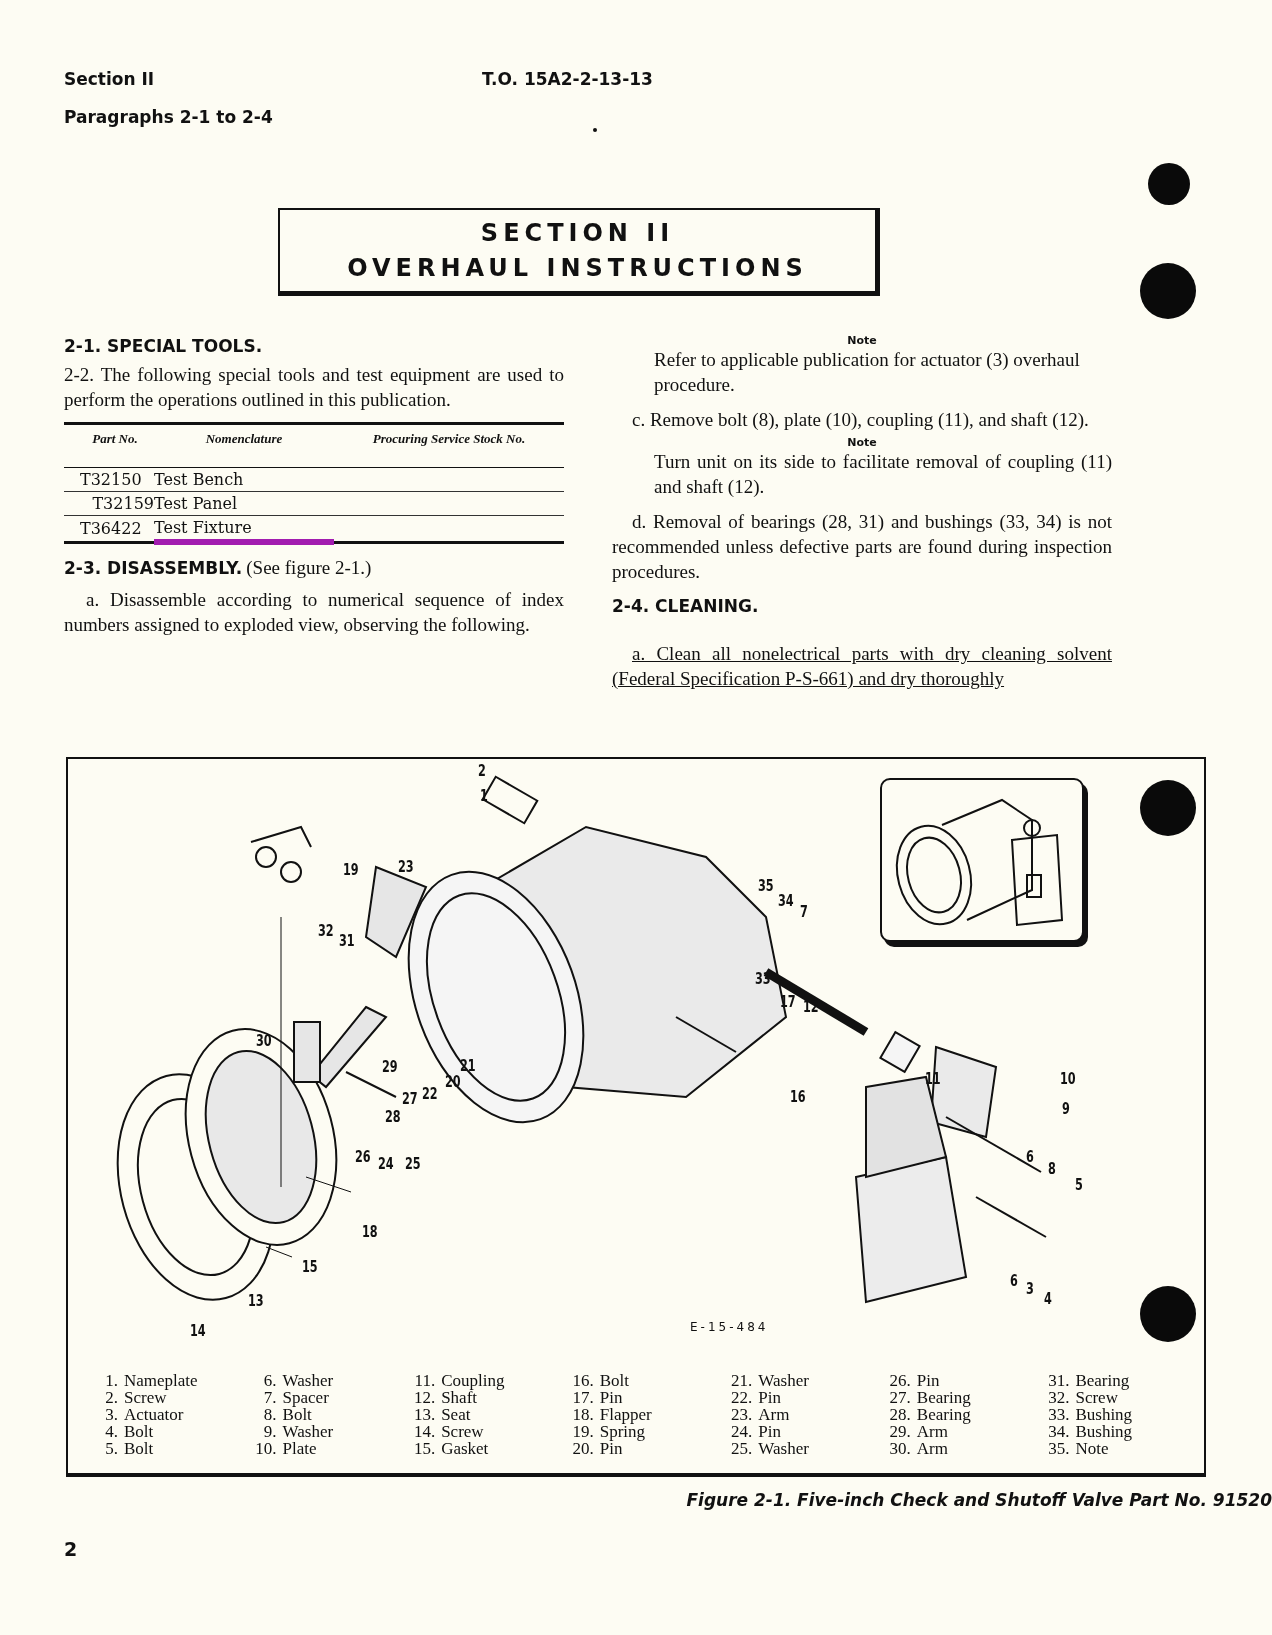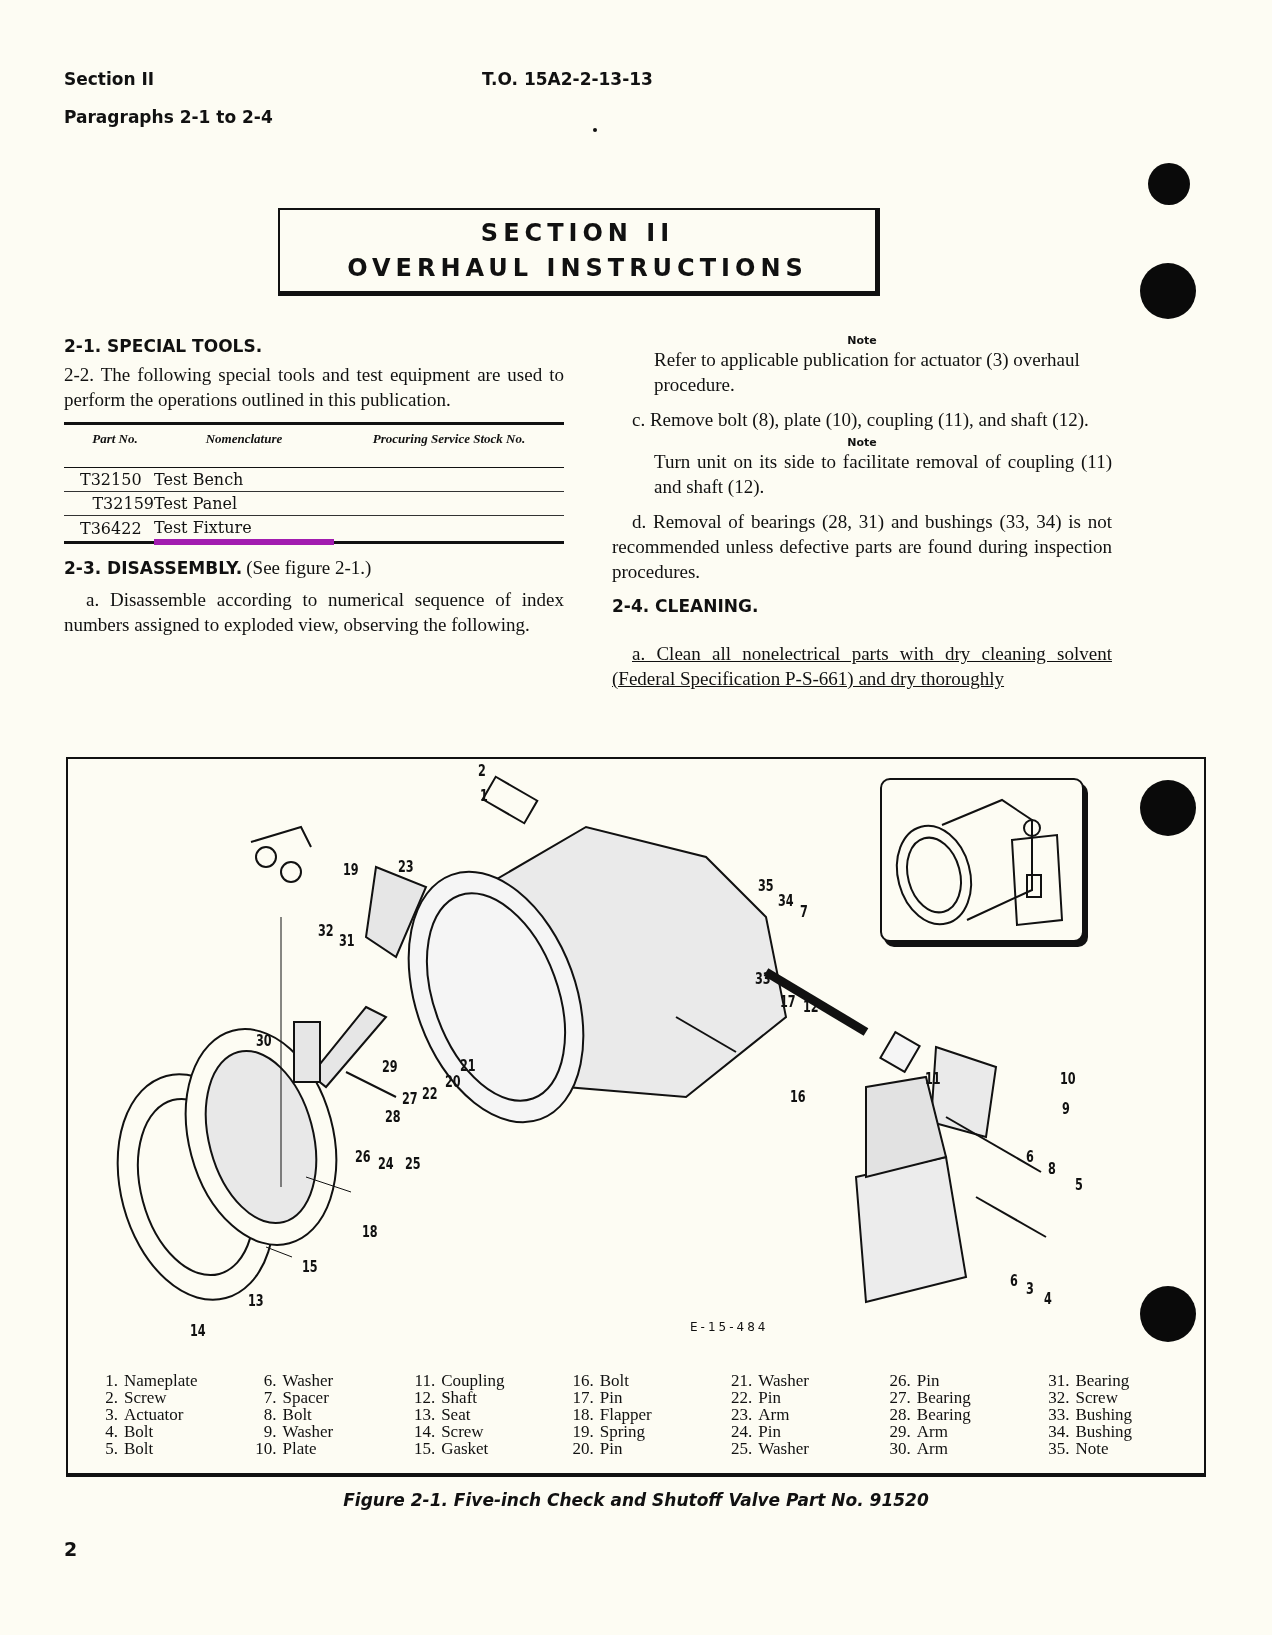--- a/index.html
+++ b/index.html
@@ -22,21 +22,21 @@
   .note-title { font-family: "DejaVu Sans", sans-serif; font-weight: bold; font-size: 11px; text-align: center; }
   table.tools { border-collapse: collapse; width: 100%; font-size: 15px; }
   table.tools th { font-style: italic; font-weight: bold; font-size: 13px; text-align: center; padding: 6px 0 20px 0; border-top: 3px solid #111; border-bottom: 1.5px solid #111; }
   table.tools td { padding: 2px 0; border-bottom: 1.5px solid #333; font-family: "DejaVu Serif", serif; font-size: 16px; }
   .figure-box { left: 66px; top: 757px; width: 1140px; height: 720px; border: 2px solid #111; border-bottom-width: 4px; box-sizing: border-box; }
   .inset { left: 880px; top: 778px; width: 200px; height: 160px; border: 2px solid #111; border-radius: 10px; box-shadow: 4px 5px 0 #111; background: #fdfcf3; }
   .callout { font-family: "DejaVu Sans", sans-serif; font-weight: bold; font-size: 15px; transform: scaleX(0.75); transform-origin: left; }
   .legend { left: 90px; top: 1368px; width: 1110px; display: grid; grid-template-columns: repeat(7, 1fr); font-size: 17px; line-height: 17px; }
   .legend ul { list-style: none; margin: 4px; padding: 0; }
   .legend li .n { display: inline-block; width: 24px; text-align: right; margin-right: 6px; }
-  .caption { left: 0; width: 1272px; top: 1490px; text-align: center; font-family: "DejaVu Sans", sans-serif; font-style: italic; font-weight: bold; font-size: 17px; }
+  .caption { left: 0; width: 1272px; top: 1490px; text-align: right; font-family: "DejaVu Sans", sans-serif; font-style: italic; font-weight: bold; font-size: 17px; }
   .hole { border-radius: 50%; background: #0a0a0a; }
 </style>
 </head>
 <body>
 
 <div class="abs hdr" style="left:64px;top:68px;">Section II</div>
 <div class="abs hdr" style="left:64px;top:106px;">Paragraphs 2-1 to 2-4</div>
 <div class="abs hdr" style="left:482px;top:68px;">T.O. 15A2-2-13-13</div>
 <div class="abs" style="left:593px;top:128px;width:4px;height:4px;background:#111;border-radius:50%;"></div>
 

